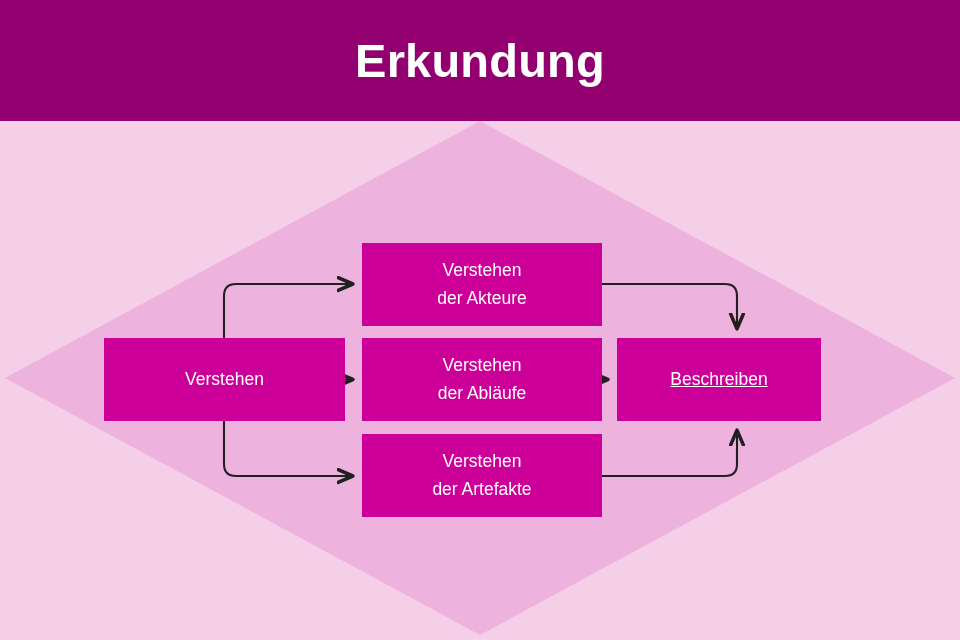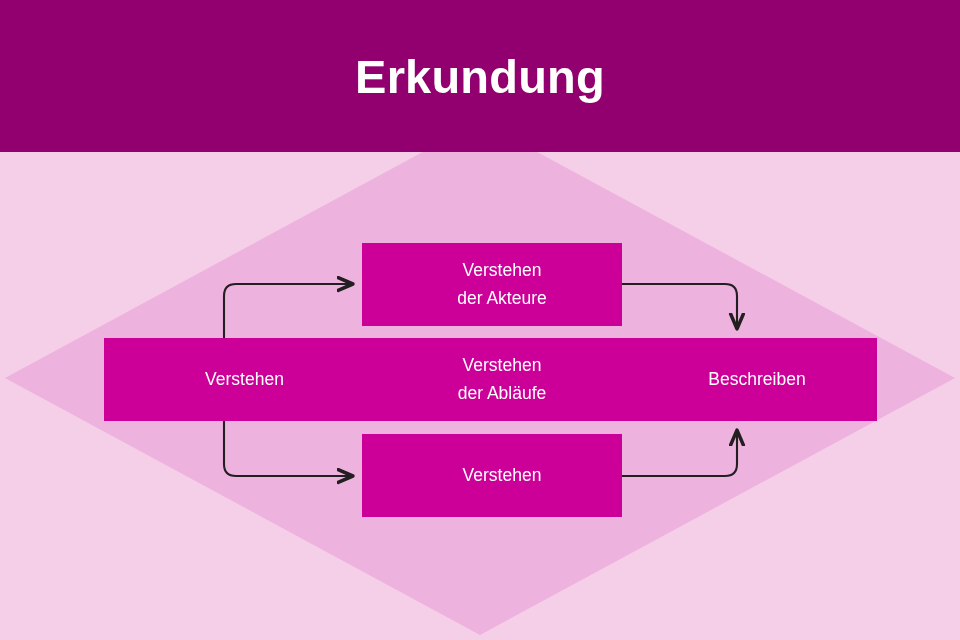--- a/index.html
+++ b/index.html
@@ -19,21 +19,21 @@
     height: 640px;
     background: #f5cfe8;
     overflow: hidden;
   }
   
   .header {
     position: absolute;
     left: 0;
     top: 0;
     width: 960px;
-    height: 152px;
+    height: 121px;
     background: #91006e;
     display: flex;
     align-items: center;
     justify-content: center;
     z-index: 5;
   }
   .header-title {
     color: #ffffff;
     font-size: 47px;
     font-weight: bold;
@@ -55,30 +55,29 @@
     background: #cc0099;
     color: #ffffff;
     display: flex;
     flex-direction: column;
     align-items: center;
     justify-content: center;
     text-align: center;
     font-size: 17.5px;
     line-height: 1.55;
     z-index: 4;
-    padding-left: 20px;
   }
   .node .line2 {
     display: block;
   }
   #node-ecosystem { left: 104px;  top: 338px; width: 241px; height: 83px; }
   #node-actors    { left: 362px;  top: 243px; width: 240px; height: 83px; }
   #node-processes { left: 362px;  top: 338px; width: 240px; height: 83px; }
   #node-artifacts { left: 362px;  top: 434px; width: 240px; height: 83px; }
-  #node-requirements { left: 617px; top: 338px; width: 240px; height: 83px; }
+  #node-requirements { left: 617px; top: 338px; width: 204px; height: 83px; text-decoration: underline; }
   .connectors {
     position: absolute;
     left: 0;
     top: 0;
     width: 960px;
     height: 640px;
     z-index: 3;
     pointer-events: none;
   }
 </style>
@@ -126,19 +125,20 @@
     <span class="line2">der Akteure</span>
   </div>
 
   <div class="node" id="node-processes">
     <span class="line1">Verstehen</span>
     <span class="line2">der Abläufe</span>
   </div>
 
   <div class="node" id="node-artifacts">
     <span class="line1">Verstehen</span>
+    <span class="line2">der Artefakte</span>
   </div>
 
   <div class="node" id="node-requirements">
     <span class="line1">Beschreiben</span>
   </div>
 
 </div>
 
 </body></html>

